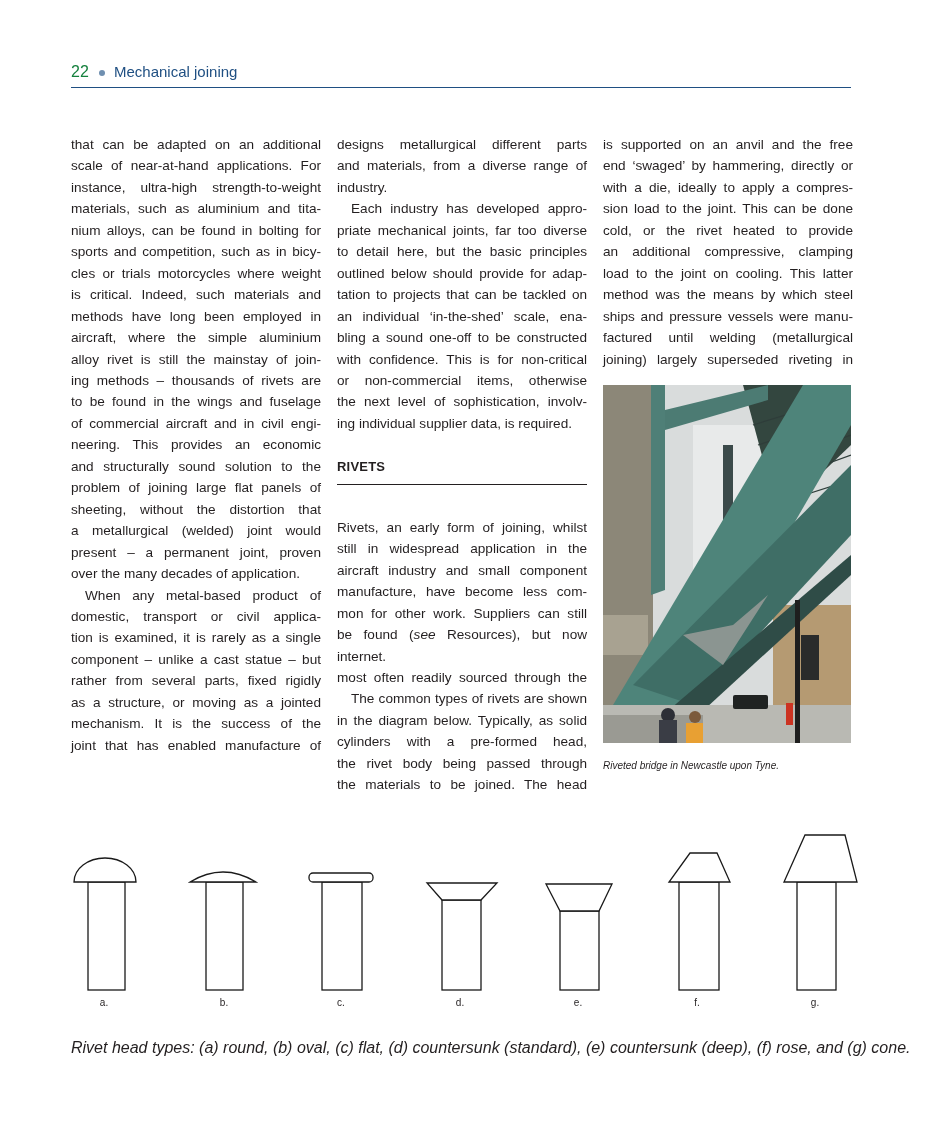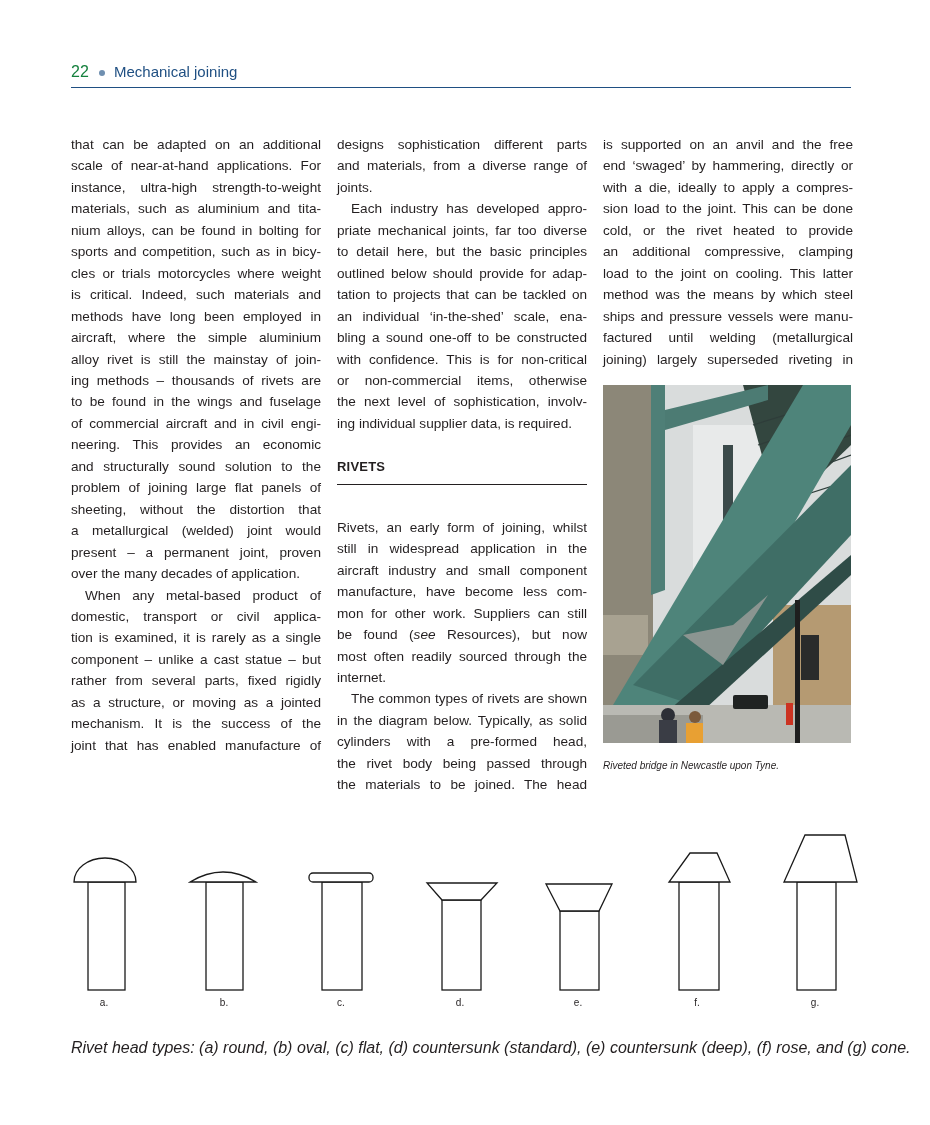--- a/index.html
+++ b/index.html
@@ -66,45 +66,45 @@
     <span class="line">tion is examined, it is rarely as a single</span>
     <span class="line">component – unlike a cast statue – but</span>
     <span class="line">rather from several parts, fixed rigidly</span>
     <span class="line">as a structure, or moving as a jointed</span>
     <span class="line">mechanism. It is the success of the</span>
     <span class="line">joint that has enabled manufacture of</span>
   </div>
 
 <div class="col col2">
   <div id="col2a">
-      <span class="line">designs sophistication different parts</span>
+      <span class="line">designs metallurgical different parts</span>
       <span class="line">and materials, from a diverse range of</span>
-      <span class="line last">joints.</span>
+      <span class="line last">industry.</span>
       <span class="line" style="text-indent: 14px;">Each industry has developed appro-</span>
       <span class="line">priate mechanical joints, far too diverse</span>
       <span class="line">to detail here, but the basic principles</span>
       <span class="line">outlined below should provide for adap-</span>
       <span class="line">tation to projects that can be tackled on</span>
       <span class="line">an individual ‘in-the-shed’ scale, ena-</span>
       <span class="line">bling a sound one-off to be constructed</span>
       <span class="line">with confidence. This is for non-critical</span>
       <span class="line">or non-commercial items, otherwise</span>
       <span class="line">the next level of sophistication, involv-</span>
       <span class="line last">ing individual supplier data, is required.</span>
     </div>
   <div class="section-head">RIVETS</div>
   <div id="col2b">
       <span class="line">Rivets, an early form of joining, whilst</span>
       <span class="line">still in widespread application in the</span>
       <span class="line">aircraft industry and small component</span>
       <span class="line">manufacture, have become less com-</span>
       <span class="line">mon for other work. Suppliers can still</span>
       <span class="line"><span>be found (</span><i>see</i><span> Resources), but now</span></span>
+      <span class="line last">internet.</span>
       <span class="line">most often readily sourced through the</span>
-      <span class="line last">internet.</span>
       <span class="line" style="text-indent: 14px;">The common types of rivets are shown</span>
       <span class="line">in the diagram below. Typically, as solid</span>
       <span class="line">cylinders with a pre-formed head,</span>
       <span class="line">the rivet body being passed through</span>
       <span class="line">the materials to be joined. The head</span>
     </div>
 </div>
 
 <div class="col col3" id="col3">
     <span class="line">is supported on an anvil and the free</span>

